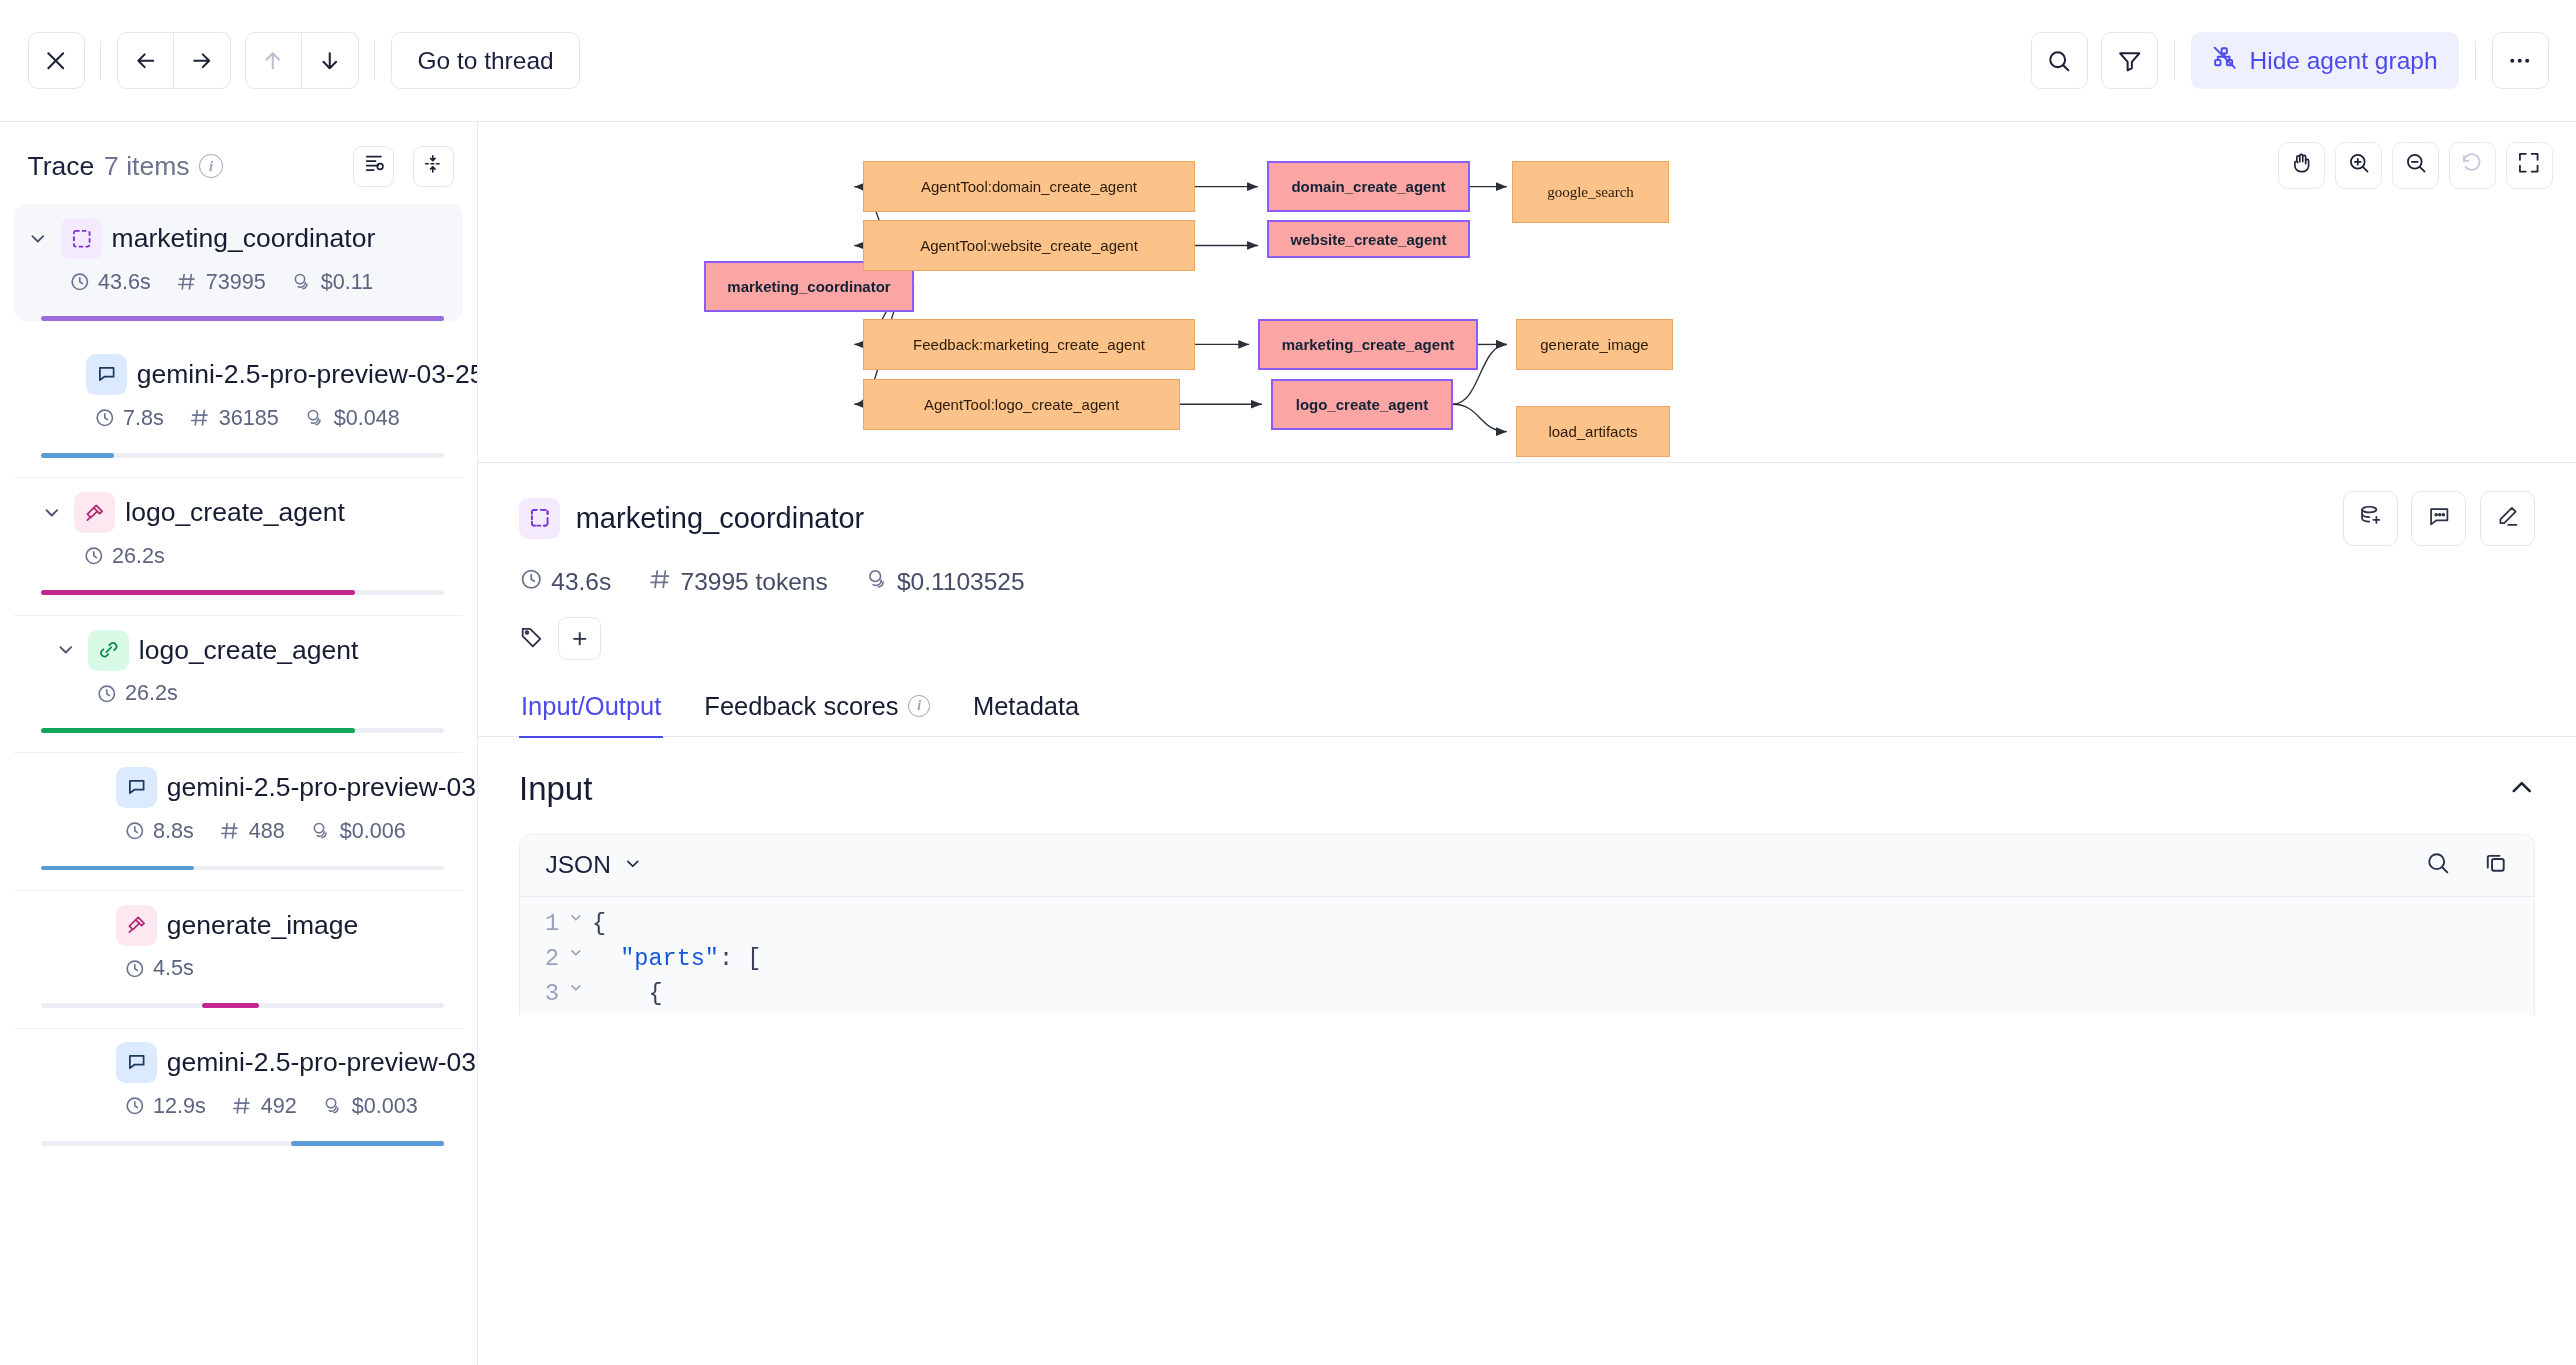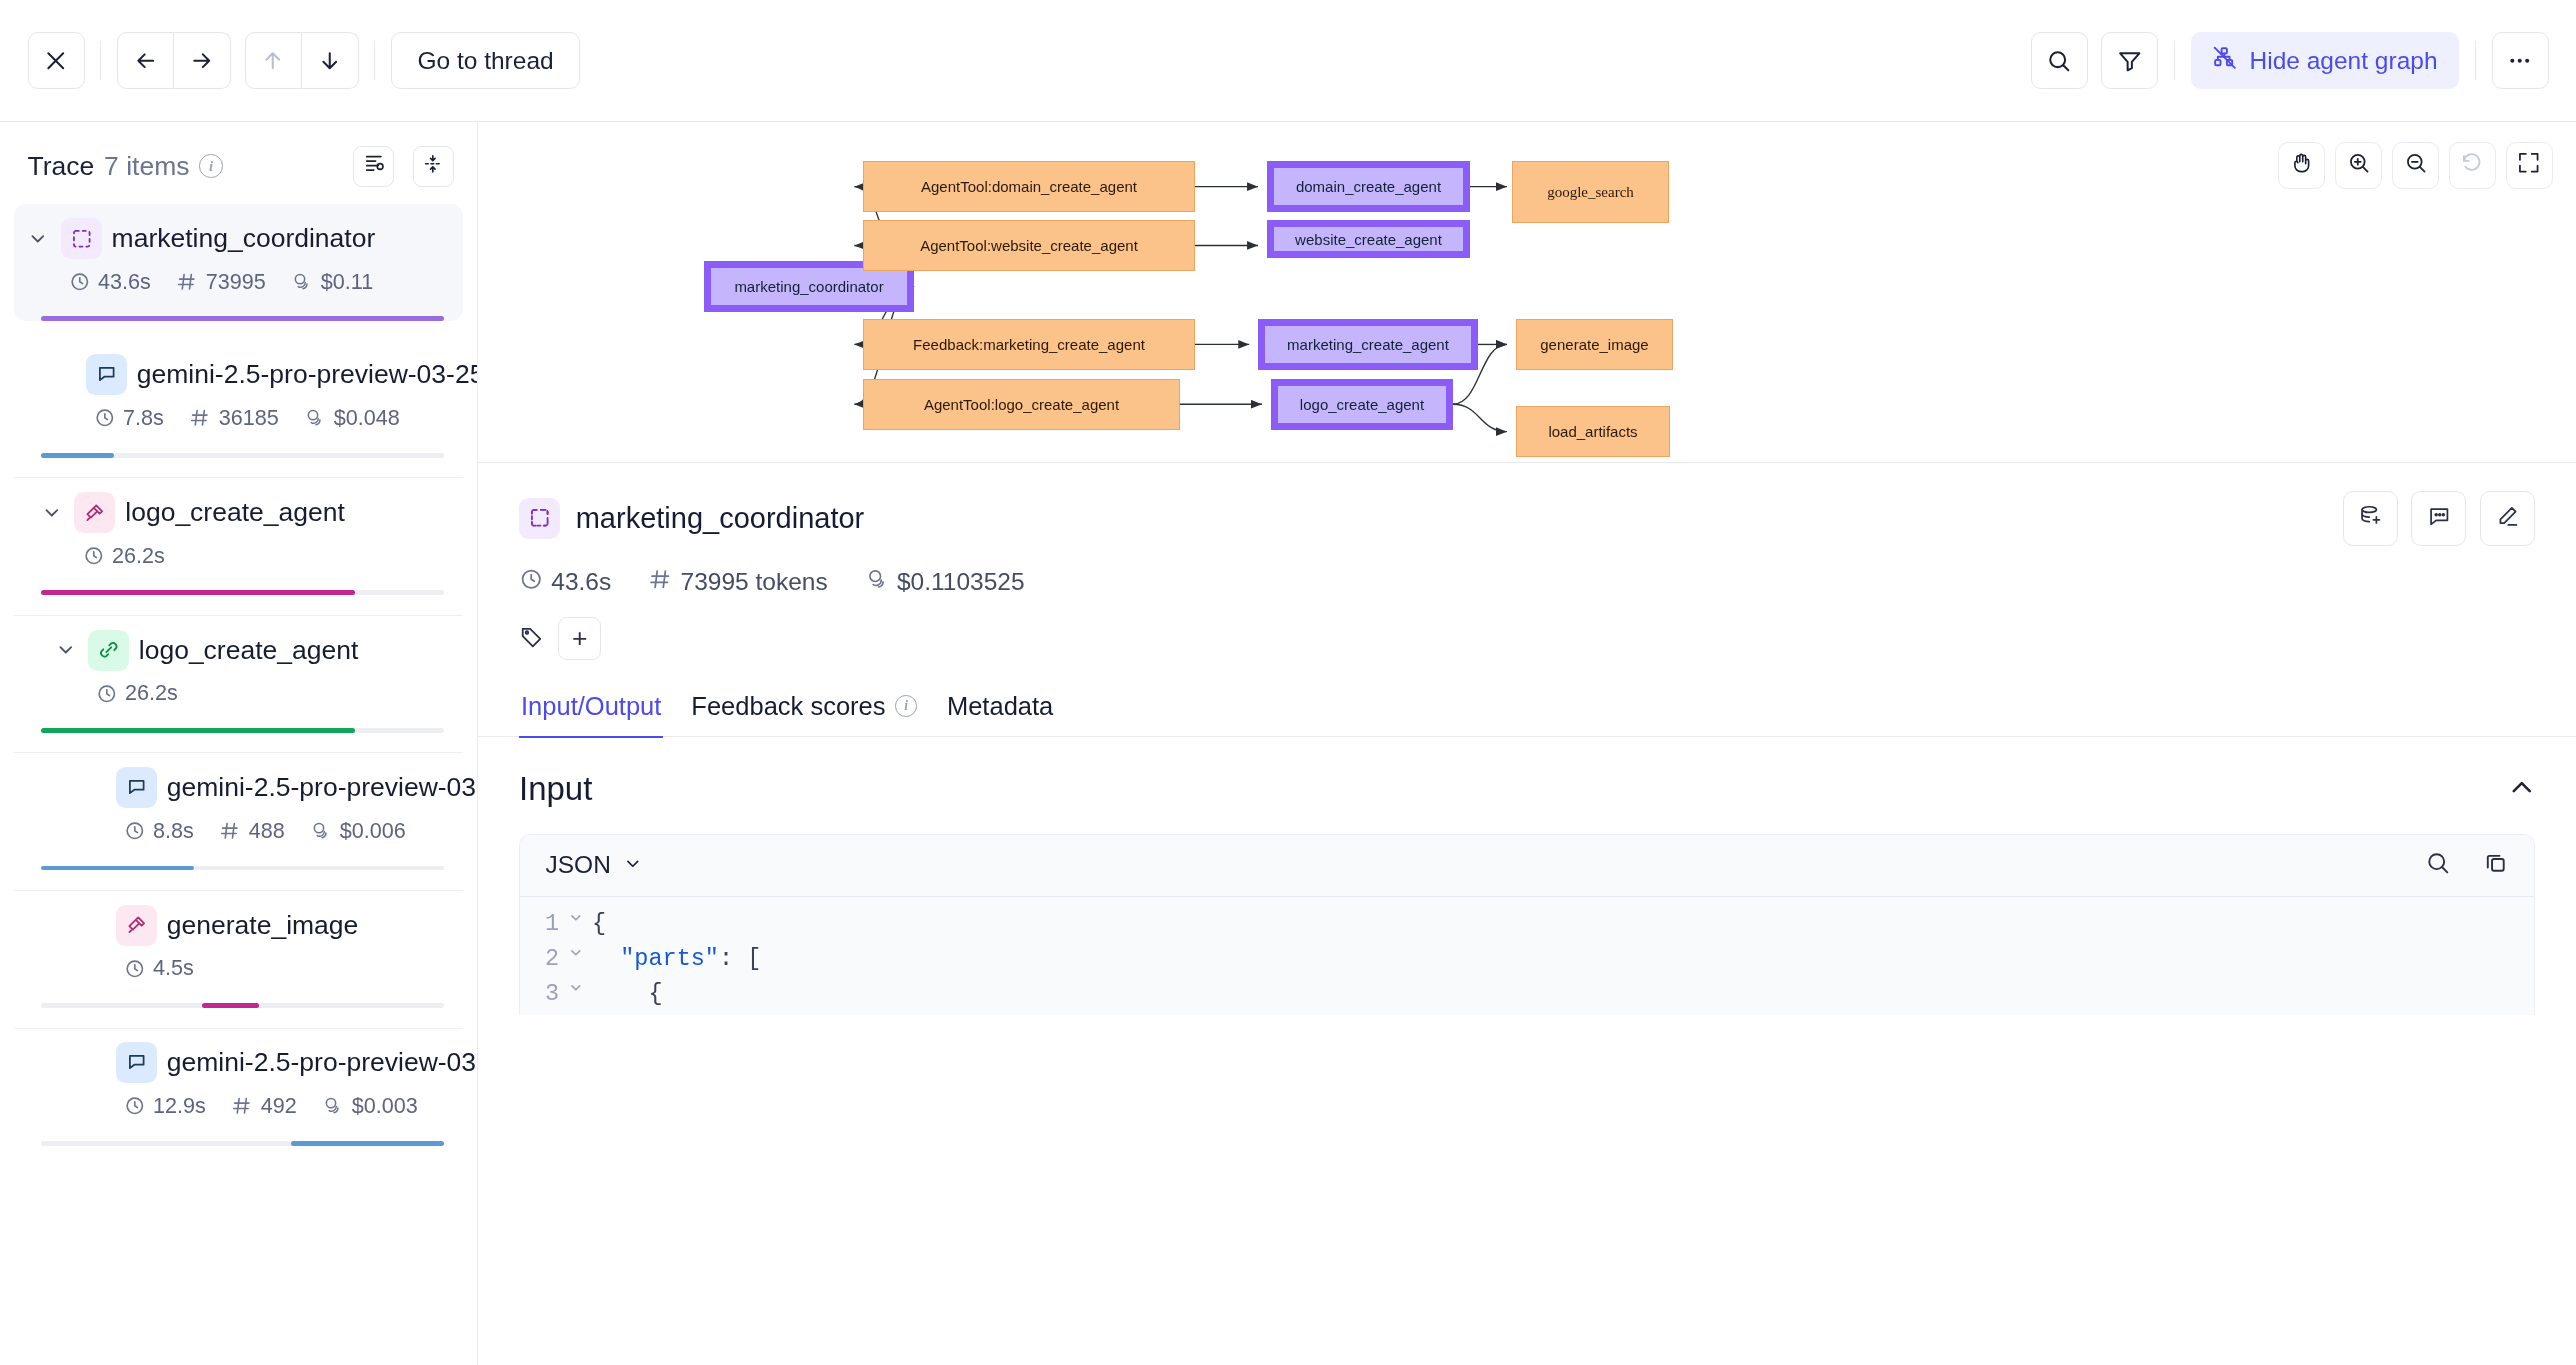--- a/index.html
+++ b/index.html
@@ -144,21 +144,21 @@
     cursor:pointer; color:#1c2136;
   }
   .gtool.dim { color:#c6cad8; }
   .gnode {
     position: absolute;
     display: flex; align-items: center; justify-content: center;
     font-size: 15px;
     white-space: nowrap;
     box-sizing: border-box;
   }
-  .gnode.agent { background:#c4b5fd; border:7px solid #8b5cf6; color:#132234; }
+  .gnode.agent { background:#fca5a5; border:2px solid #8b5cf6; color:#132234;font-weight:bold; }
   .gnode.tool  { background:#fbc38a; border:1px solid #eda45e; color:#2b1a07; }
 
   
   .details { flex: 1 1 auto; display: flex; flex-direction: column; min-width: 0; overflow: hidden; }
   .det-head { padding: 27.5px 41px 0 41px; }
   .det-title-row { display:flex; align-items:center; gap: 15.7px; }
   .det-title { font-size: 29px; color:#161d33; }
   .det-head-btns { margin-left:auto; display:flex; gap: 13.7px; }
   .hbtn {
     width: 55px; height: 55px; border:1px solid #e4e6ef; border-radius:9.8px;
@@ -166,21 +166,21 @@
     cursor:pointer; color:#2a3147;
   }
   .det-meta { display:flex; align-items:center; gap: 37px; margin-top: 21.6px; font-size: 24.5px; color:#454c66; }
   .det-tags { display:flex; align-items:center; gap: 13.7px; margin-top: 19.6px; color:#2a3147; }
   .tag-add {
     width: 43px; height: 43px; border:1px solid #e4e6ef; border-radius:8.8px;
     background:#fff; display:flex; align-items:center; justify-content:center;
     cursor:pointer; font-size:26.5px; color:#2a3147; line-height:1;
   }
 
-  .tabs { display:flex; gap: 26px; padding: 0 41px; margin-top: 25.5px; border-bottom: 1px solid #e9eaf0; position:relative;align-items:center; }
+  .tabs { display:flex; gap: 39px; padding: 0 41px; margin-top: 25.5px; border-bottom: 1px solid #e9eaf0; position:relative;align-items:center; }
   .tab {
     font-size: 25.5px; color:#161d33; padding: 5.9px 2px 15.7px 2px;
     cursor:pointer; display:flex; align-items:center; gap:9.8px;
     border-bottom: 2.9px solid transparent; margin-bottom:-2px;
   }
   .tab.active { color:#4c49ed; border-bottom-color:#4c49ed; }
 
   .io-sec { padding: 0 41px; }
   .io-head { display:flex; align-items:center; padding: 33px 0 25.5px 0; }
   .io-label { font-size: 33px; color:#161d33; }

